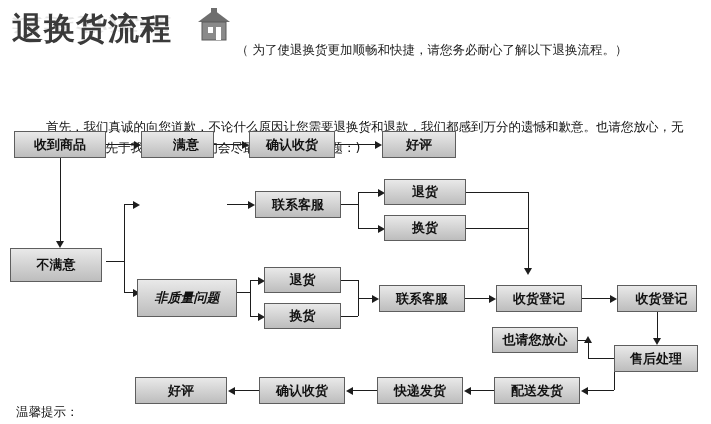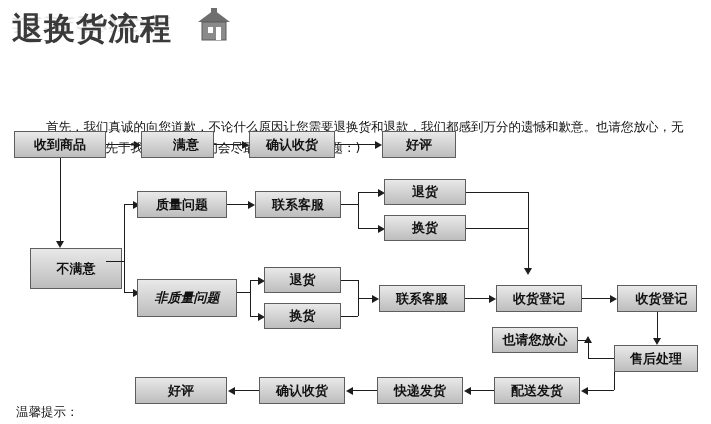--- a/index.html
+++ b/index.html
@@ -94,49 +94,49 @@
   <span class="house-icon">
     <svg width="36" height="34" viewBox="0 0 36 34">
       <polygon points="18,2 34,14 2,14" fill="#6e6e6e"></polygon>
       <rect x="6" y="14" width="24" height="18" fill="#8a8a8a" stroke="#5a5a5a"></rect>
       <rect x="12" y="19" width="5" height="6" fill="#ffffff"></rect>
       <rect x="20" y="19" width="5" height="13" fill="#ffffff"></rect>
       <rect x="15" y="0" width="6" height="7" fill="#6e6e6e"></rect>
     </svg>
   </span>
 
+  <div class="subtitle">（ 为了使退换货更加顺畅和快捷，请您务必耐心了解以下退换流程。）</div>
   <div class="para">首先，我们真诚的向您道歉，不论什么原因让您需要退换货和退款，我们都感到万分的遗憾和歉意。也请您放心，无论什么问题，请先于我们沟通，我们会尽最大努力解决问题：)</div>
 
   <div class="box" style="left:14px;top:131px;width:92px;height:27px;">收到商品</div>
   <div class="line hline" style="left:106px;top:144px;width:30px;"></div>
   <div class="arrow right" style="left:134px;top:141px;"></div>
 
   <div class="box" style="left:141px;top:131px;width:73px;height:27px;padding-left:17px;">满意</div>
   <div class="line hline" style="left:214px;top:144px;width:30px;"></div>
   <div class="arrow right" style="left:242px;top:141px;"></div>
 
   <div class="box" style="left:249px;top:131px;width:86px;height:27px;">确认收货</div>
   <div class="line hline" style="left:335px;top:144px;width:42px;"></div>
   <div class="arrow right" style="left:375px;top:141px;"></div>
 
   <div class="box" style="left:382px;top:131px;width:74px;height:27px;">好评</div>
 
   <div class="line vline" style="left:60px;top:158px;height:85px;"></div>
   <div class="arrow down" style="left:56px;top:241px;"></div>
 
-  <div class="box" style="left:30px;top:248px;width:92px;height:41px;">不满意</div>
+  <div class="box" style="left:10px;top:248px;width:92px;height:34px;">不满意</div>
 
   <div class="line hline" style="left:106px;top:261px;width:18px;"></div>
   <div class="line vline" style="left:124px;top:204px;height:88px;"></div>
   <div class="line hline" style="left:124px;top:204px;width:12px;"></div>
   <div class="arrow right" style="left:133px;top:201px;"></div>
   <div class="line hline" style="left:124px;top:292px;width:12px;"></div>
   <div class="arrow right" style="left:133px;top:289px;"></div>
 
-  <div class="box" style="left:137px;top:191px;width:90px;height:27px;">质量问题</div>
   <div class="line hline" style="left:227px;top:204px;width:23px;"></div>
   <div class="arrow right" style="left:248px;top:201px;"></div>
   <div class="box" style="left:255px;top:191px;width:86px;height:27px;">联系客服</div>
 
   <div class="line hline" style="left:341px;top:204px;width:17px;"></div>
   <div class="line vline" style="left:358px;top:192px;height:37px;"></div>
   <div class="line hline" style="left:358px;top:192px;width:22px;"></div>
   <div class="arrow right" style="left:378px;top:189px;"></div>
   <div class="line hline" style="left:358px;top:228px;width:22px;"></div>
   <div class="arrow right" style="left:378px;top:225px;"></div>

